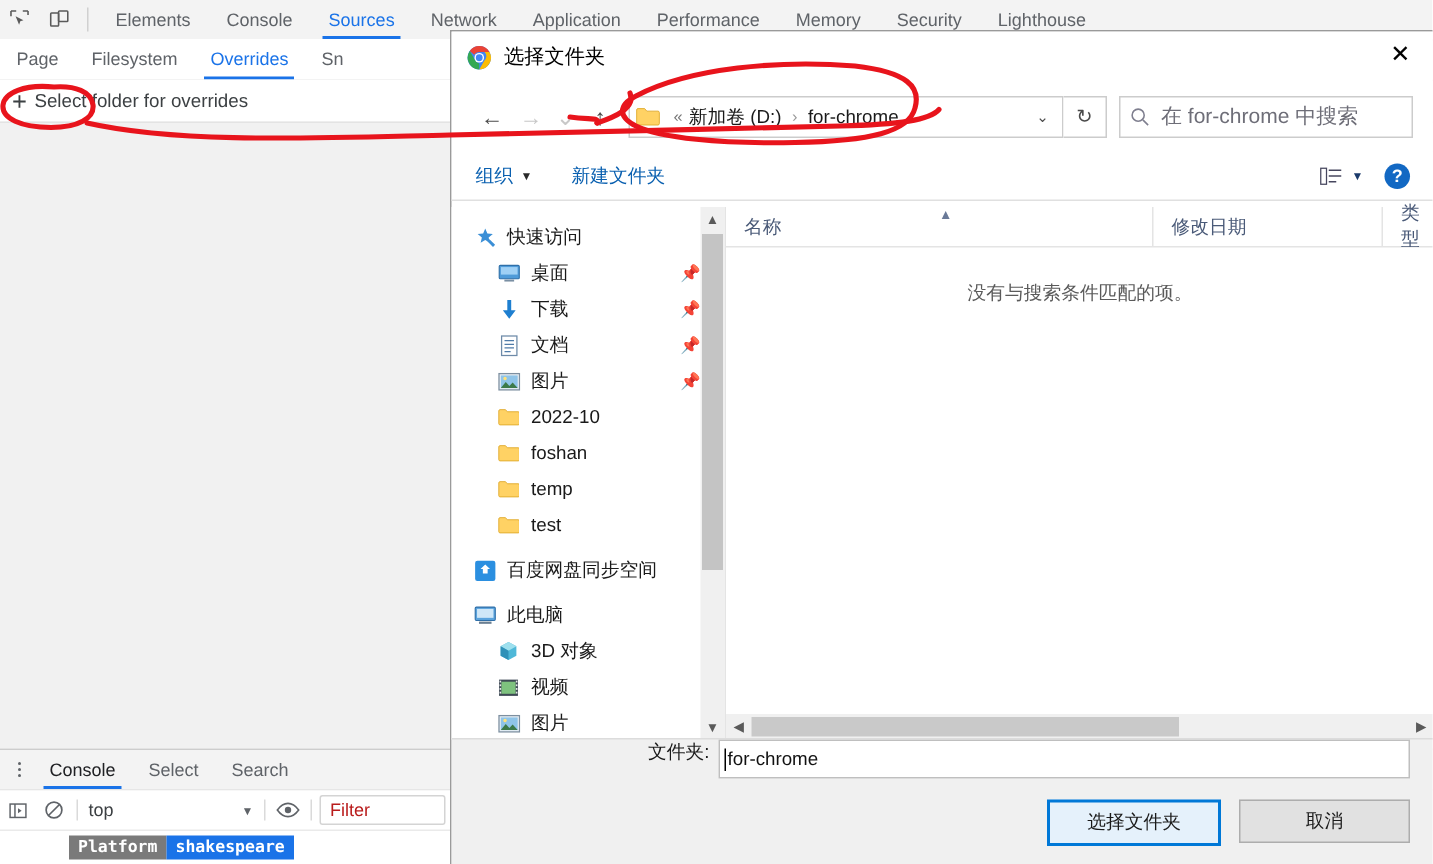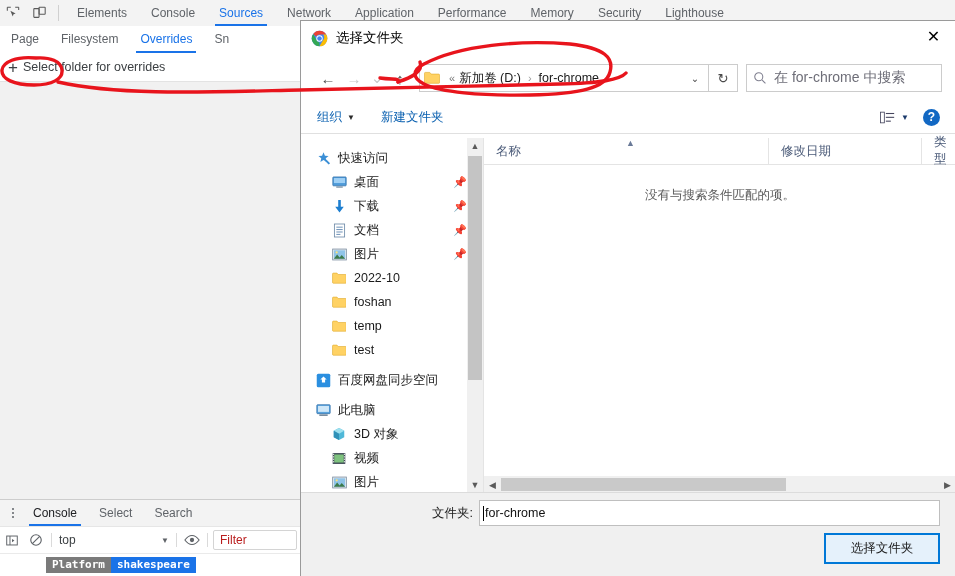--- a/index.html
+++ b/index.html
@@ -203,21 +203,21 @@
     height:17px;background:#f0f0f0;display:flex;align-items:center;position:relative;
   }
   .hsb-arrow{width:17px;display:flex;align-items:center;justify-content:center;color:#5a5a5a;font-size:9px;}
   .hsb-thumb{position:absolute;left:17px;top:2px;bottom:2px;width:285px;background:#c9c9c9;}
 
   
   .dlg-bottom{
     position:absolute;left:0;right:0;bottom:0;height:84px;background:#f0f0f0;
     border-top:1px solid #dcdcdc;
   }
-  .fld-row{display:flex;align-items:center;height:40px;padding-left:0;}
+  .fld-row{display:flex;height:40px;padding-left:0;}
   .fld-label{width:172px;text-align:right;padding-right:6px;font-size:12.5px;color:#1a1a1a;}
   .fld-input{
     flex:1;margin-right:16px;height:24px;border:1px solid #bfbfbf;background:#fff;
     display:flex;align-items:center;padding:0 2px 0 3px;font-size:12.5px;color:#111;
   }
   .caretbar{width:1px;height:15px;background:#000;margin-right:1px;}
   .btn-row{display:flex;justify-content:flex-end;gap:12px;padding-right:16px;}
   .btn{
     height:27px;min-width:112px;border:1px solid #adadad;background:#e1e1e1;
     display:flex;align-items:center;justify-content:center;font-size:12.5px;color:#1a1a1a;
@@ -584,20 +584,21 @@
   <div class="dlg-bottom">
     <div class="fld-row">
       <div class="fld-label">文件夹:</div>
       <div class="fld-input">
         <span class="caretbar"></span>
         <span>for-chrome</span>
       </div>
     </div>
     <div class="btn-row">
       <div class="btn default">选择文件夹</div>
+      <div class="btn">取消</div>
     </div>
   </div>
 </div>
 
 <svg id="annot" width="955" height="576" viewBox="0 0 955 576">
   <g fill="none" stroke="#e8141c" stroke-width="3.4" stroke-linecap="round" stroke-linejoin="round">
     <path d="M36 58 C 16 56, 3 62, 2 70 C 1 79, 14 85, 34 85 C 52 85, 63 79, 62 70 C 61 61, 50 57, 36 58 Z"></path>
     <path d="M58 82 C 120 96, 210 92, 300 90 C 400 88, 470 86, 560 84 C 600 83, 620 80, 626 73"></path>
     <path d="M420 62 C 424 72, 410 78, 398 82"></path>
     <path d="M380 78 C 394 80, 400 78, 398 82"></path>

